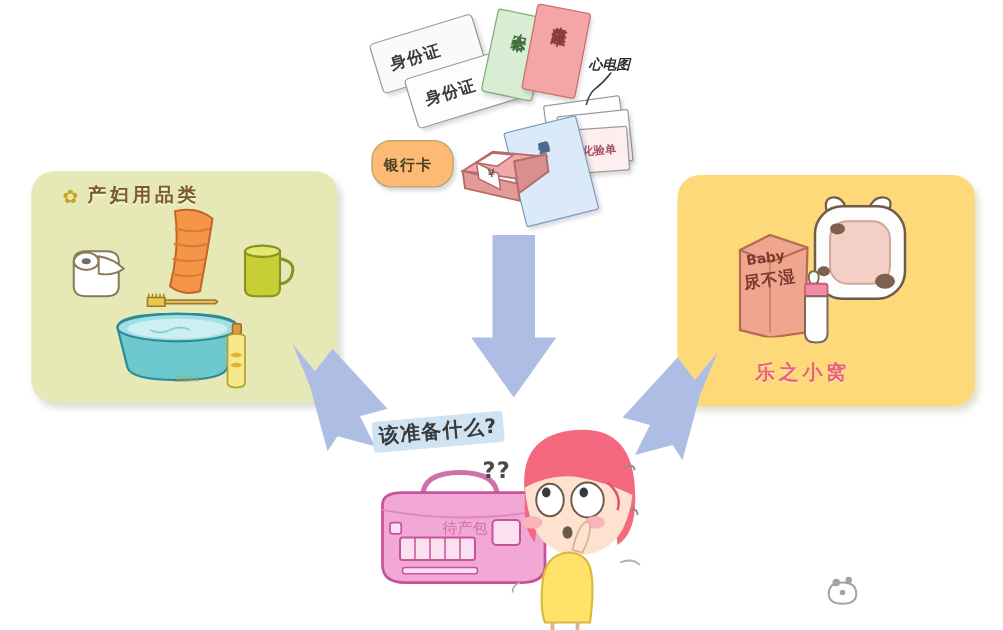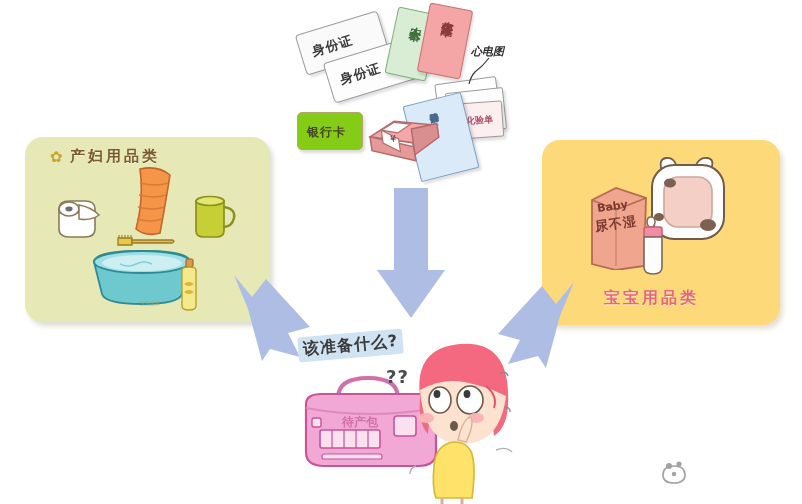--- a/index.html
+++ b/index.html
@@ -71,22 +71,22 @@
         border:1.6px solid #7d9ec2;border-radius:2px;transform:rotate(-14deg);}
   #bk-blue .lbl{left:20px;top:6px;font-size:9px;color:#4d6b8c;
         writing-mode:vertical-rl;letter-spacing:0px;}
 
   
   #ecg-label{position:absolute;left:186px;top:44px;font-size:11px;color:#2e2e2e;
         white-space:nowrap;font-weight:bold;font-style:italic;}
   #ecg-leader{position:absolute;left:182px;top:56px;width:26px;height:30px;}
 
   
-  #bankcard{left:12px;top:112px;width:66px;height:38px;background:#84cc16;
-        border:1.6px solid #b5a66a;border-radius:5px;
+  #bankcard{left:12px;top:112px;width:66px;height:38px;background:#fdba74;
+        border:1.6px solid #b5a66a;border-radius:16px;
         box-shadow:2px 3px 3px rgba(0,0,0,.14);}
   #bankcard .lbl{left:9px;top:11px;font-size:12px;color:#4a4323;letter-spacing:1px;}
 
   
   #money{left:84px;top:118px;width:72px;height:46px;transform:rotate(-8deg);}
 
   
   #li-paperroll{left:55px;top:195px;width:48px;height:48px;}
   #li-towel{left:128px;top:165px;width:50px;height:72px;}
   #li-cup{left:190px;top:195px;width:50px;height:46px;}
@@ -105,22 +105,22 @@
   #ri-diaper-lbl2{position:absolute;left:595px;top:215px;font-size:13px;color:#7b3a2e;
         font-weight:bold;transform:rotate(-8deg);letter-spacing:1px;}
 
   
   #bottom-scene{position:absolute;left:282px;top:326px;width:250px;height:178px;}
   #bubble-text{position:absolute;left:298px;top:333px;font-size:16px;color:#3a3a3a;
         font-weight:bold;letter-spacing:1px;background:#cfe3f2;
         padding:2px 5px;border-radius:3px;transform:rotate(-5deg);white-space:nowrap;}
   #qmarks{position:absolute;left:386px;top:366px;font-size:18px;color:#4a4a4a;
         font-weight:bold;letter-spacing:1px;}
-  #bag-label{position:absolute;left:342px;top:414px;font-size:12px;color:#d070a8;
-        font-weight:bold;white-space:nowrap;}
+  #bag-label{position:absolute;left:354px;top:414px;font-size:12px;color:#d070a8;
+        font-weight:normal;white-space:nowrap;}
 
   
   #watermark{position:absolute;left:660px;top:450px;width:138px;height:44px;
         display:flex;align-items:center;gap:7px;opacity:.62;}
   #wm-text{font-size:17px;color:#4a4a4a;letter-spacing:2px;font-weight:bold;
         white-space:nowrap;}
 </style>
 </head>
 <body>
 
@@ -192,21 +192,21 @@
   </svg>
   <div id="ri-diaper-lbl" class="cn">Baby</div>
   <div id="ri-diaper-lbl2" class="cn">尿不湿</div>
 
   <svg class="abs" id="ri-bottle" viewBox="0 0 26 62">
     <path d="M11 2 q4 0 4 5 q0 3 -2 5 h-4 q-2 -2 -2 -5 q0 -5 4 -5 z" fill="#fdfdfd" stroke="#7a6a5a" stroke-width="1.5"></path>
     <rect x="4" y="12" width="18" height="10" rx="2" fill="#f48ba5" stroke="#c4607a" stroke-width="1.5"></rect>
     <path d="M4 22 h18 v30 q0 7 -9 7 q-9 0 -9 -7 z" fill="#fdfdfd" stroke="#7a6a5a" stroke-width="1.6"></path>
   </svg>
 
-  <div class="panel-title cn" id="right-title">宝宝用品类</div>
+  <div class="panel-title cn" id="right-title">乐之小窝</div>
 
   <div id="docs">
 
     <div class="doc" id="id1">
       <span class="lbl cn">身份证</span>
     </div>
     <div class="doc" id="id2">
       <span class="lbl cn">身份证</span>
     </div>
 

